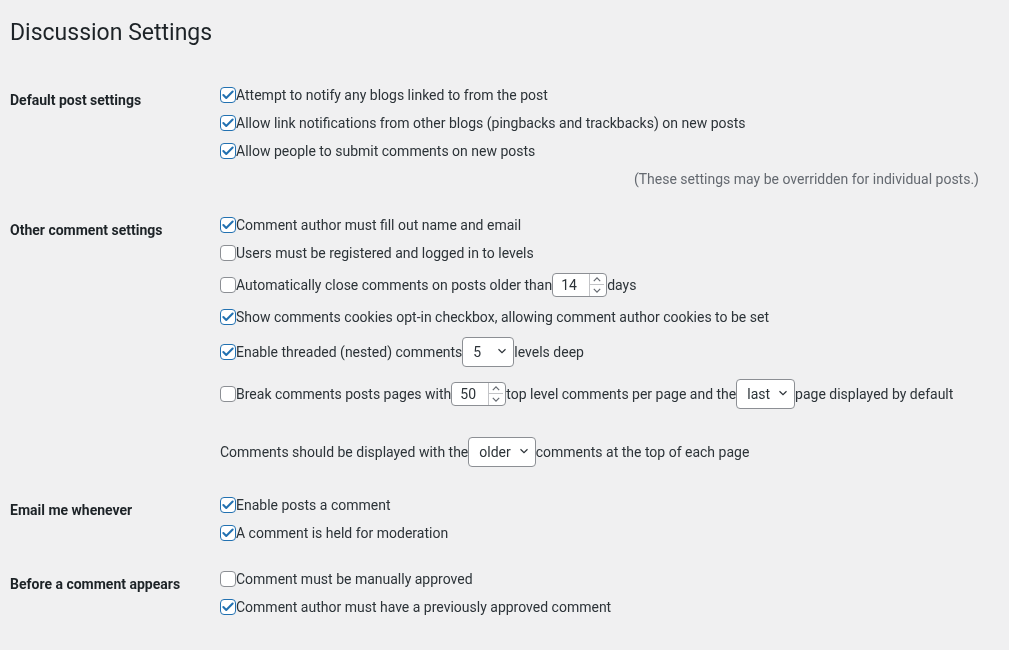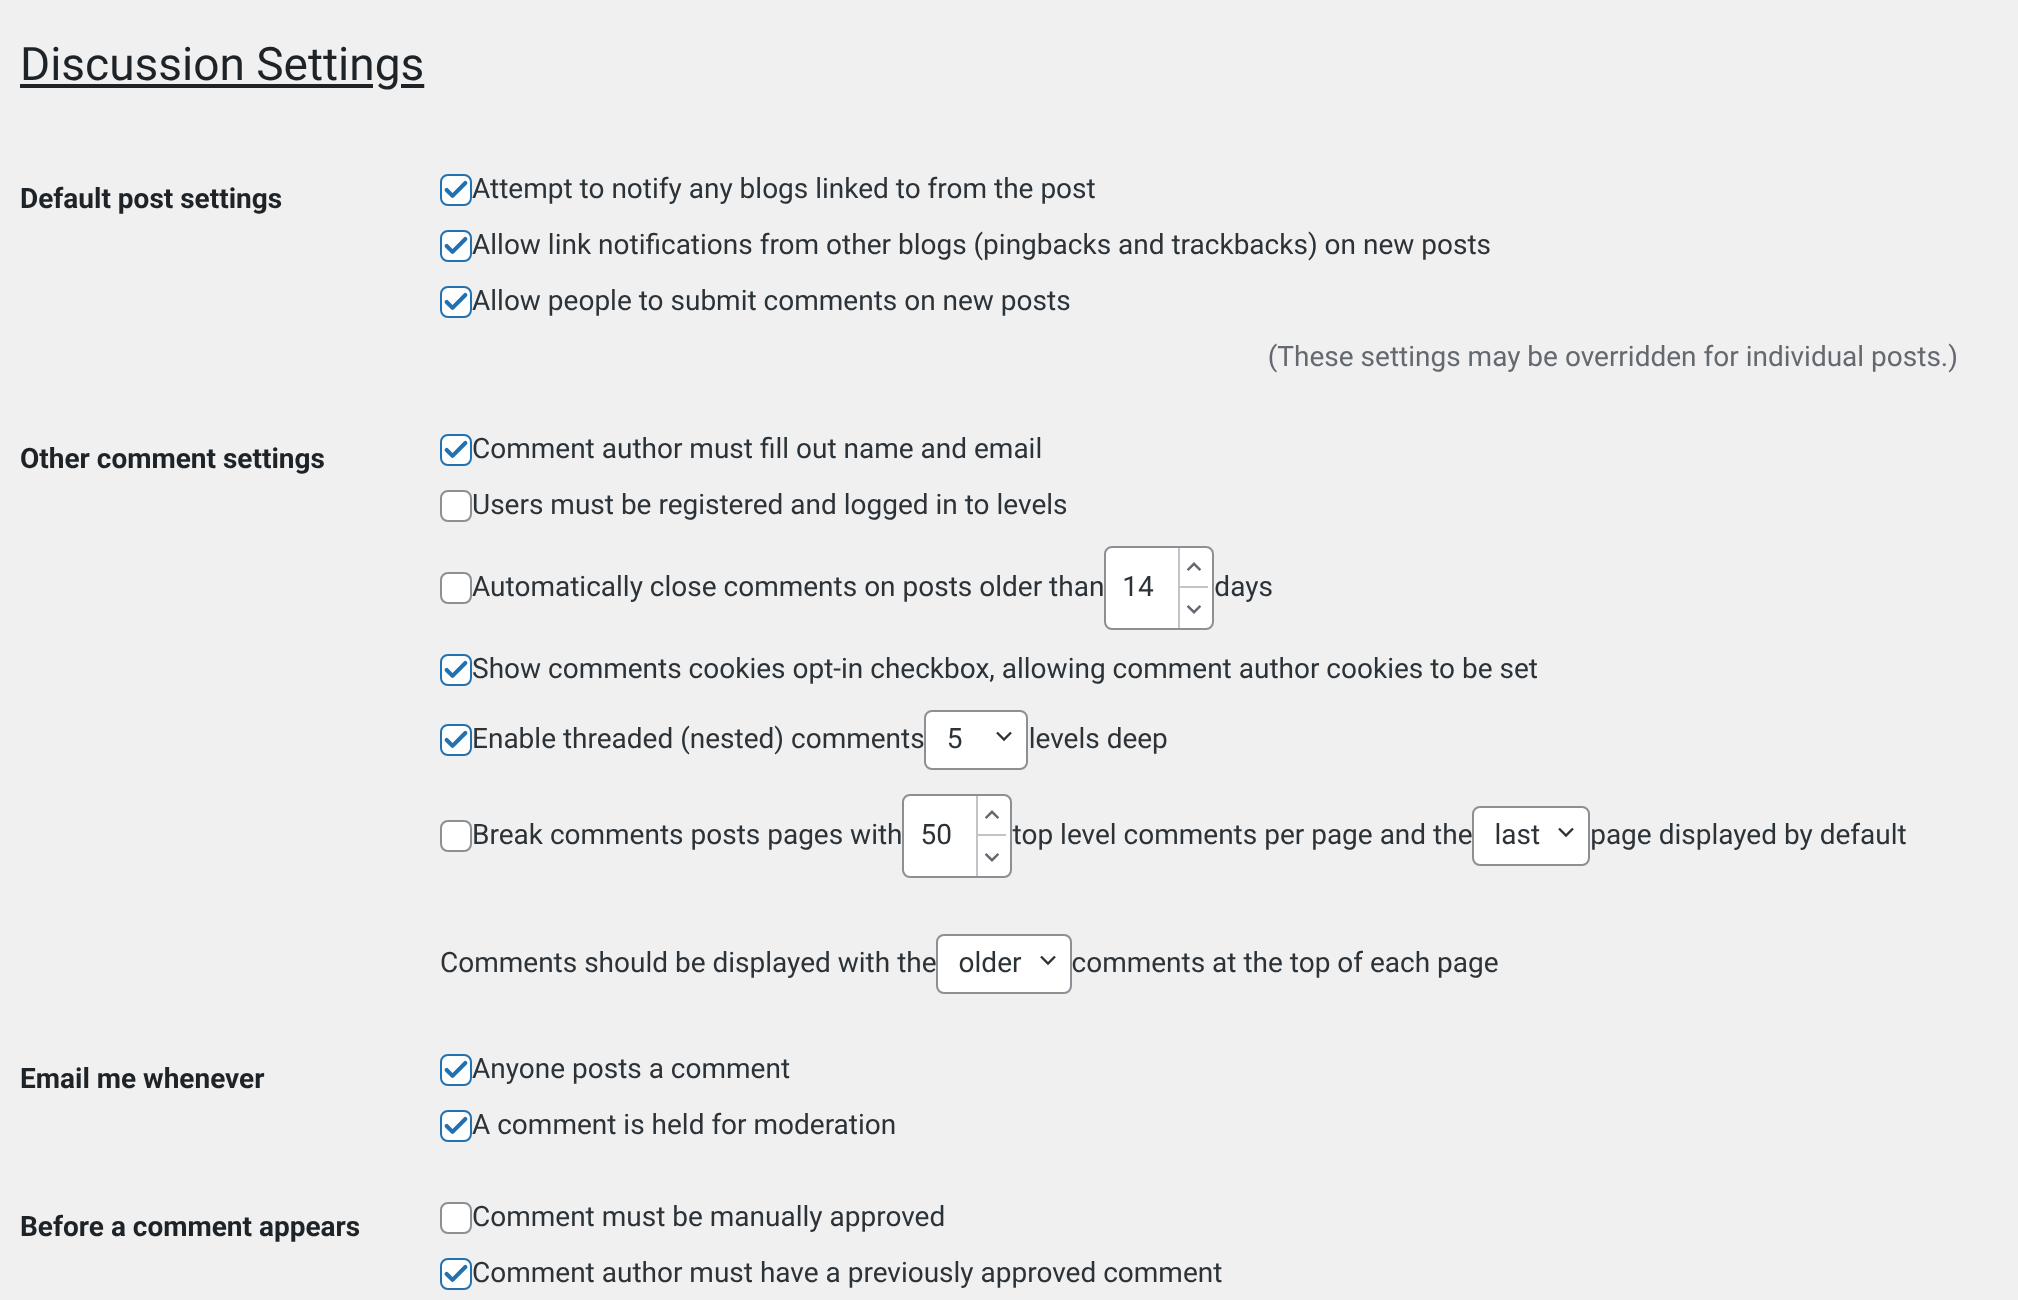--- a/index.html
+++ b/index.html
@@ -14,21 +14,20 @@
       color: #3c434a;
       padding: 10px 20px 20px 10px;
       width: 1009px;
     }
     h1 {
       font-size: 23px;
       font-weight: 400;
       color: #1d2327;
       margin: 0 0 22px 0;
       padding: 9px 0 4px 0;
-      text-decoration: underline;
     }
     .form-table {
       border-collapse: collapse;
       width: 100%;
     }
     .form-table th {
       vertical-align: top;
       text-align: left;
       padding: 20px 10px 20px 0;
       width: 200px;
@@ -73,21 +72,21 @@
       color: #646970;
       margin-top: 4px;
       text-align: right;
     }
     .number-input {
       display: inline-flex;
       align-items: center;
       border: 1px solid #8c8f94;
       border-radius: 4px;
       background: #fff;
-      height: 42px;
+      height: 24px;
       padding: 0 2px 0 8px;
       font-size: 14px;
       color: #2c3338;
     }
     .number-input .value {
       min-width: 24px;
     }
     .number-input .spinners {
       display: flex;
       flex-direction: column;
@@ -282,21 +281,21 @@
 
     <tr>
       <th>Email me whenever</th>
       <td>
         <div class="field-row">
           <span class="checkbox checked">
             <svg viewBox="0 0 24 24" fill="none" stroke="#2271b1" stroke-width="3.5" stroke-linecap="round" stroke-linejoin="round">
                 <polyline points="20 6 9 17 4 12"></polyline>
               </svg>
           </span>
-          <span class="inline-text">Anyone posts a comment</span>
+          <span class="inline-text">Enable posts a comment</span>
         </div>
         <div class="field-row">
           <span class="checkbox checked">
             <svg viewBox="0 0 24 24" fill="none" stroke="#2271b1" stroke-width="3.5" stroke-linecap="round" stroke-linejoin="round">
                 <polyline points="20 6 9 17 4 12"></polyline>
               </svg>
           </span>
           <span class="inline-text">A comment is held for moderation</span>
         </div>
       </td>

